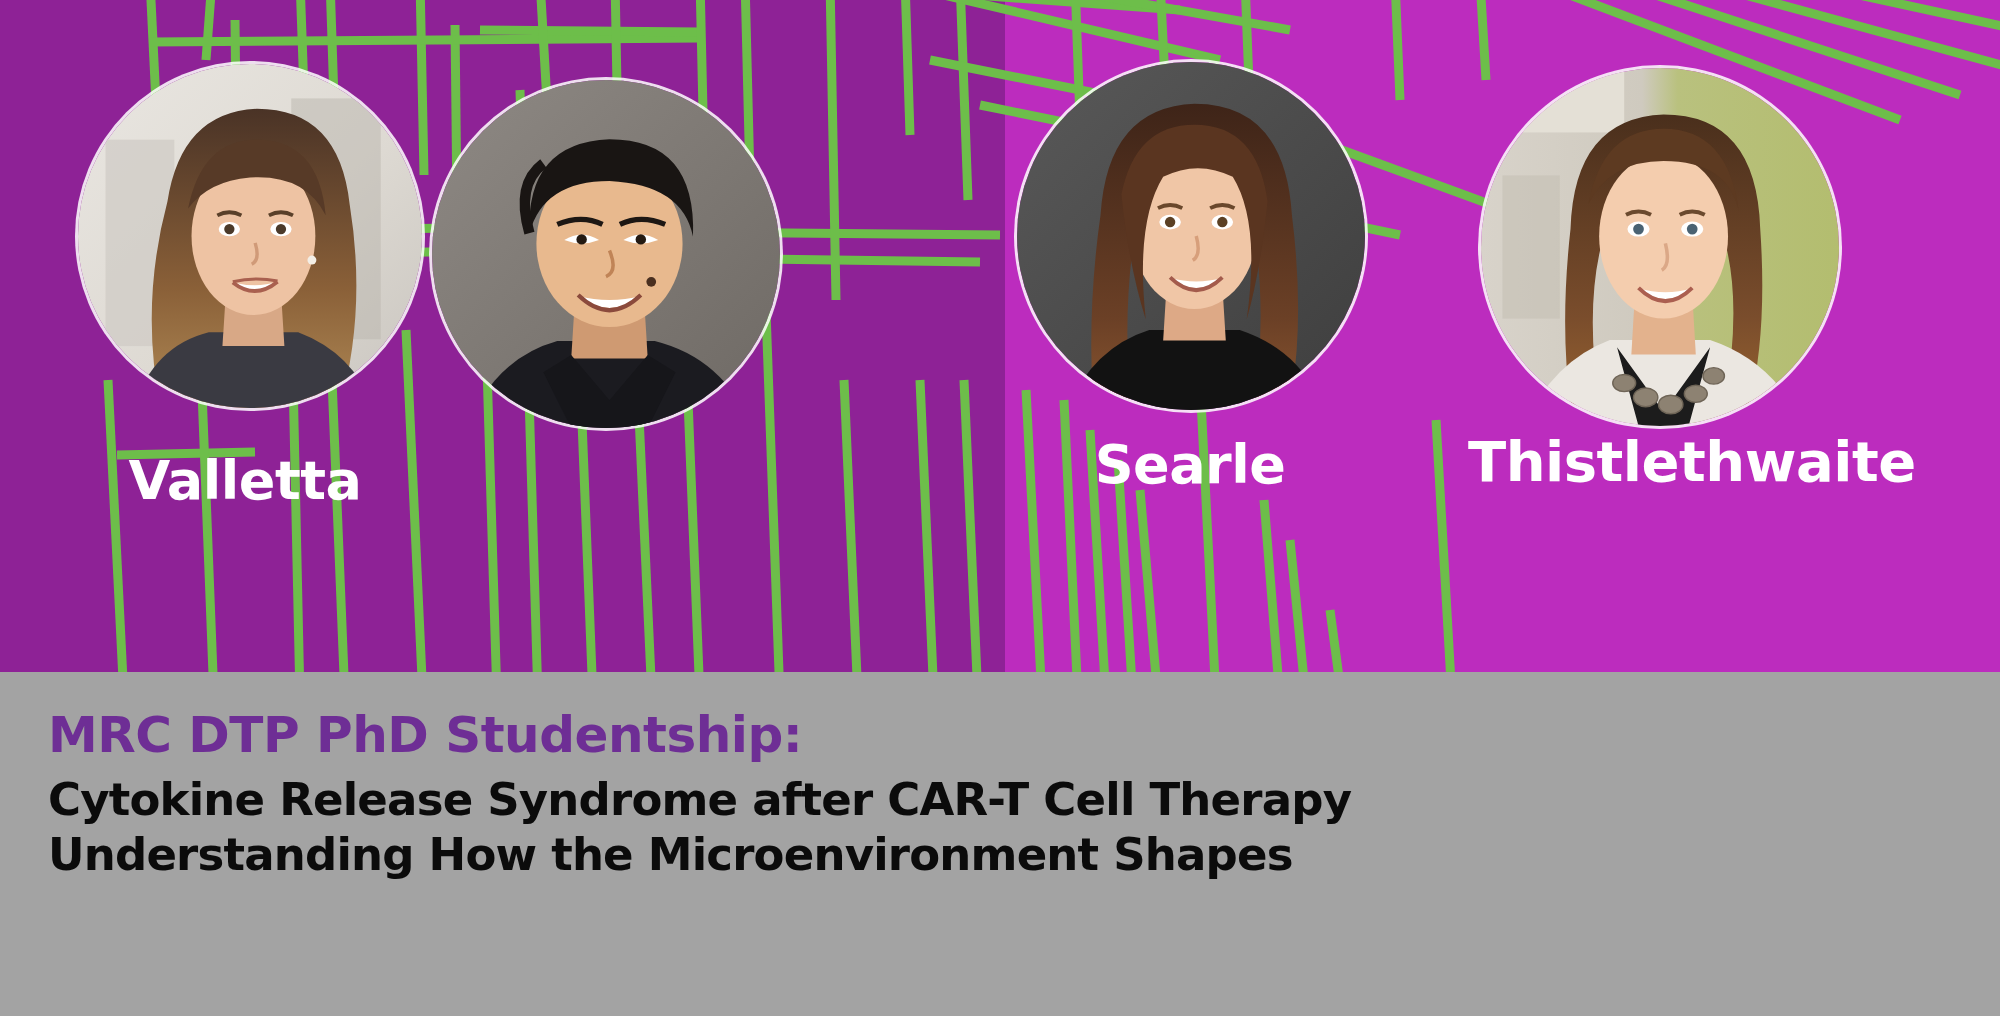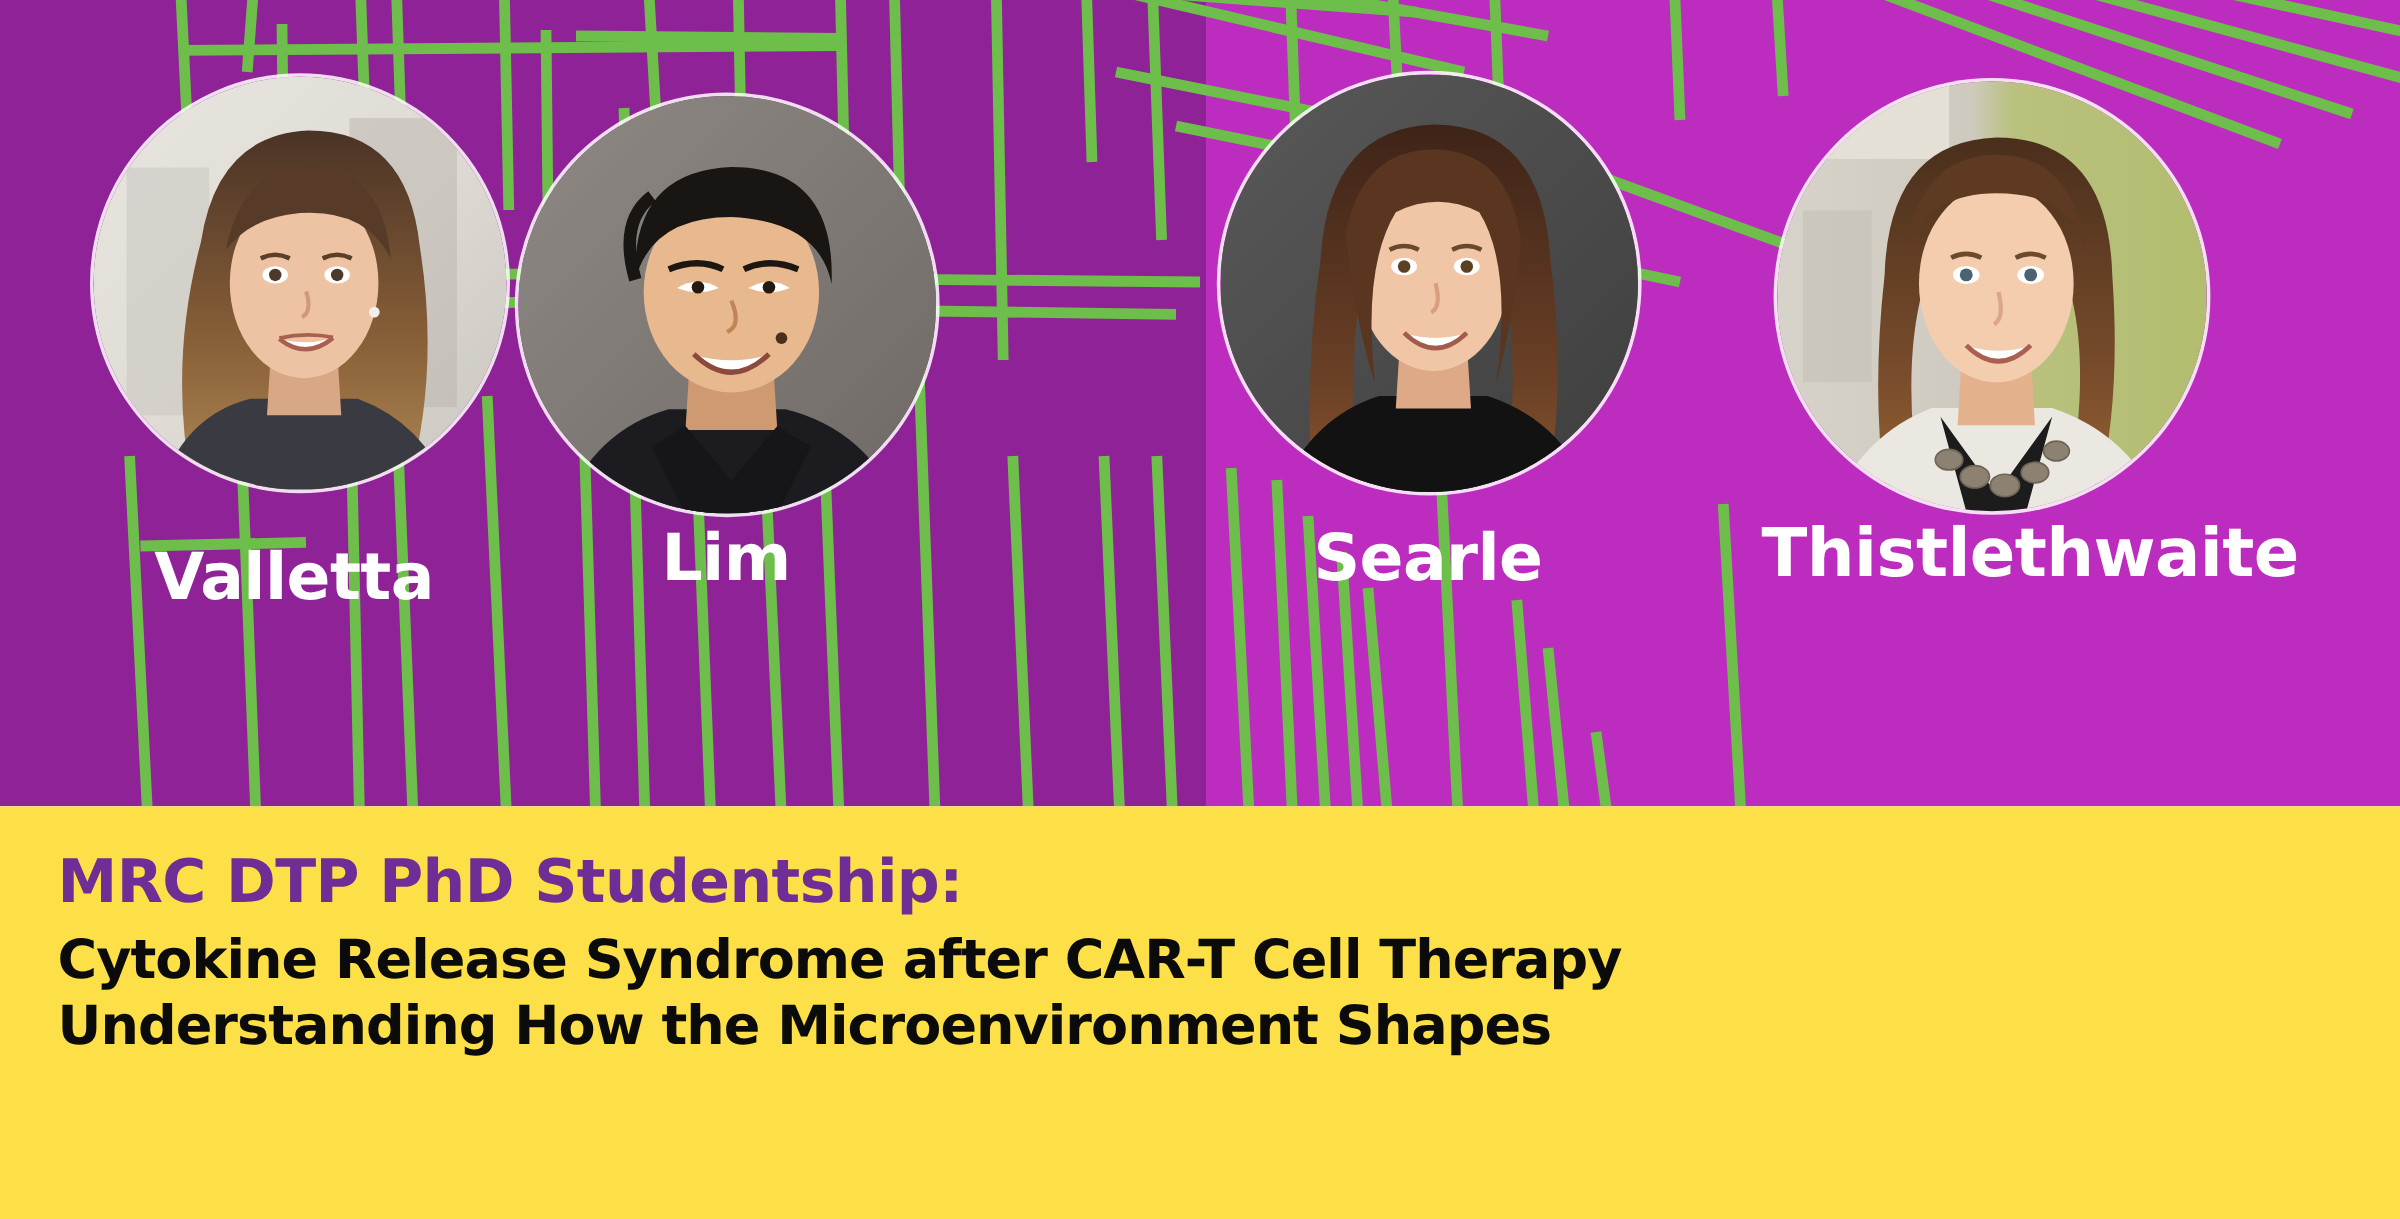--- a/index.html
+++ b/index.html
@@ -71,21 +71,21 @@
     text-align: center;
   }
 
   
   .lower {
     position: absolute;
     left: 0;
     top: 672px;
     width: 2000px;
     height: 344px;
-    background: #fde047;
+    background: #a3a3a3;
   }
   .text-block {
     position: absolute;
     left: 48px;
     top: 36px;
     width: 1560px;
   }
   .studentship-heading {
     color: #6E2E95;
     font-family: "DejaVu Sans", sans-serif;
@@ -351,21 +351,20 @@
           <ellipse cx="40" cy="88" rx="3.2" ry="2.4"></ellipse>
           <ellipse cx="46" cy="92" rx="3.4" ry="2.6"></ellipse>
           <ellipse cx="53" cy="94" rx="3.4" ry="2.6"></ellipse>
           <ellipse cx="60" cy="91" rx="3.2" ry="2.4"></ellipse>
           <ellipse cx="65" cy="86" rx="3" ry="2.3"></ellipse>
         </g>
       </svg>
     </div>
 
     <div class="name-label" style="left:75px; top:438px; width:340px;margin-top:16px;">Valletta</div>
-    <div class="name-label" style="left:435px; top:438px; width:340px;">Lim</div>
     <div class="name-label" style="left:1020px; top:438px; width:340px;">Searle</div>
     <div class="name-label" style="left:1468px; top:434px; width:380px; font-size:56px;">Thistlethwaite</div>
   </div>
 
   <div class="lower">
 
     <div class="text-block">
       <div class="studentship-heading">MRC DTP PhD Studentship:</div>
       <div class="project-title">
         <span class="tline">Cytokine Release Syndrome after CAR-T Cell Therapy</span>

